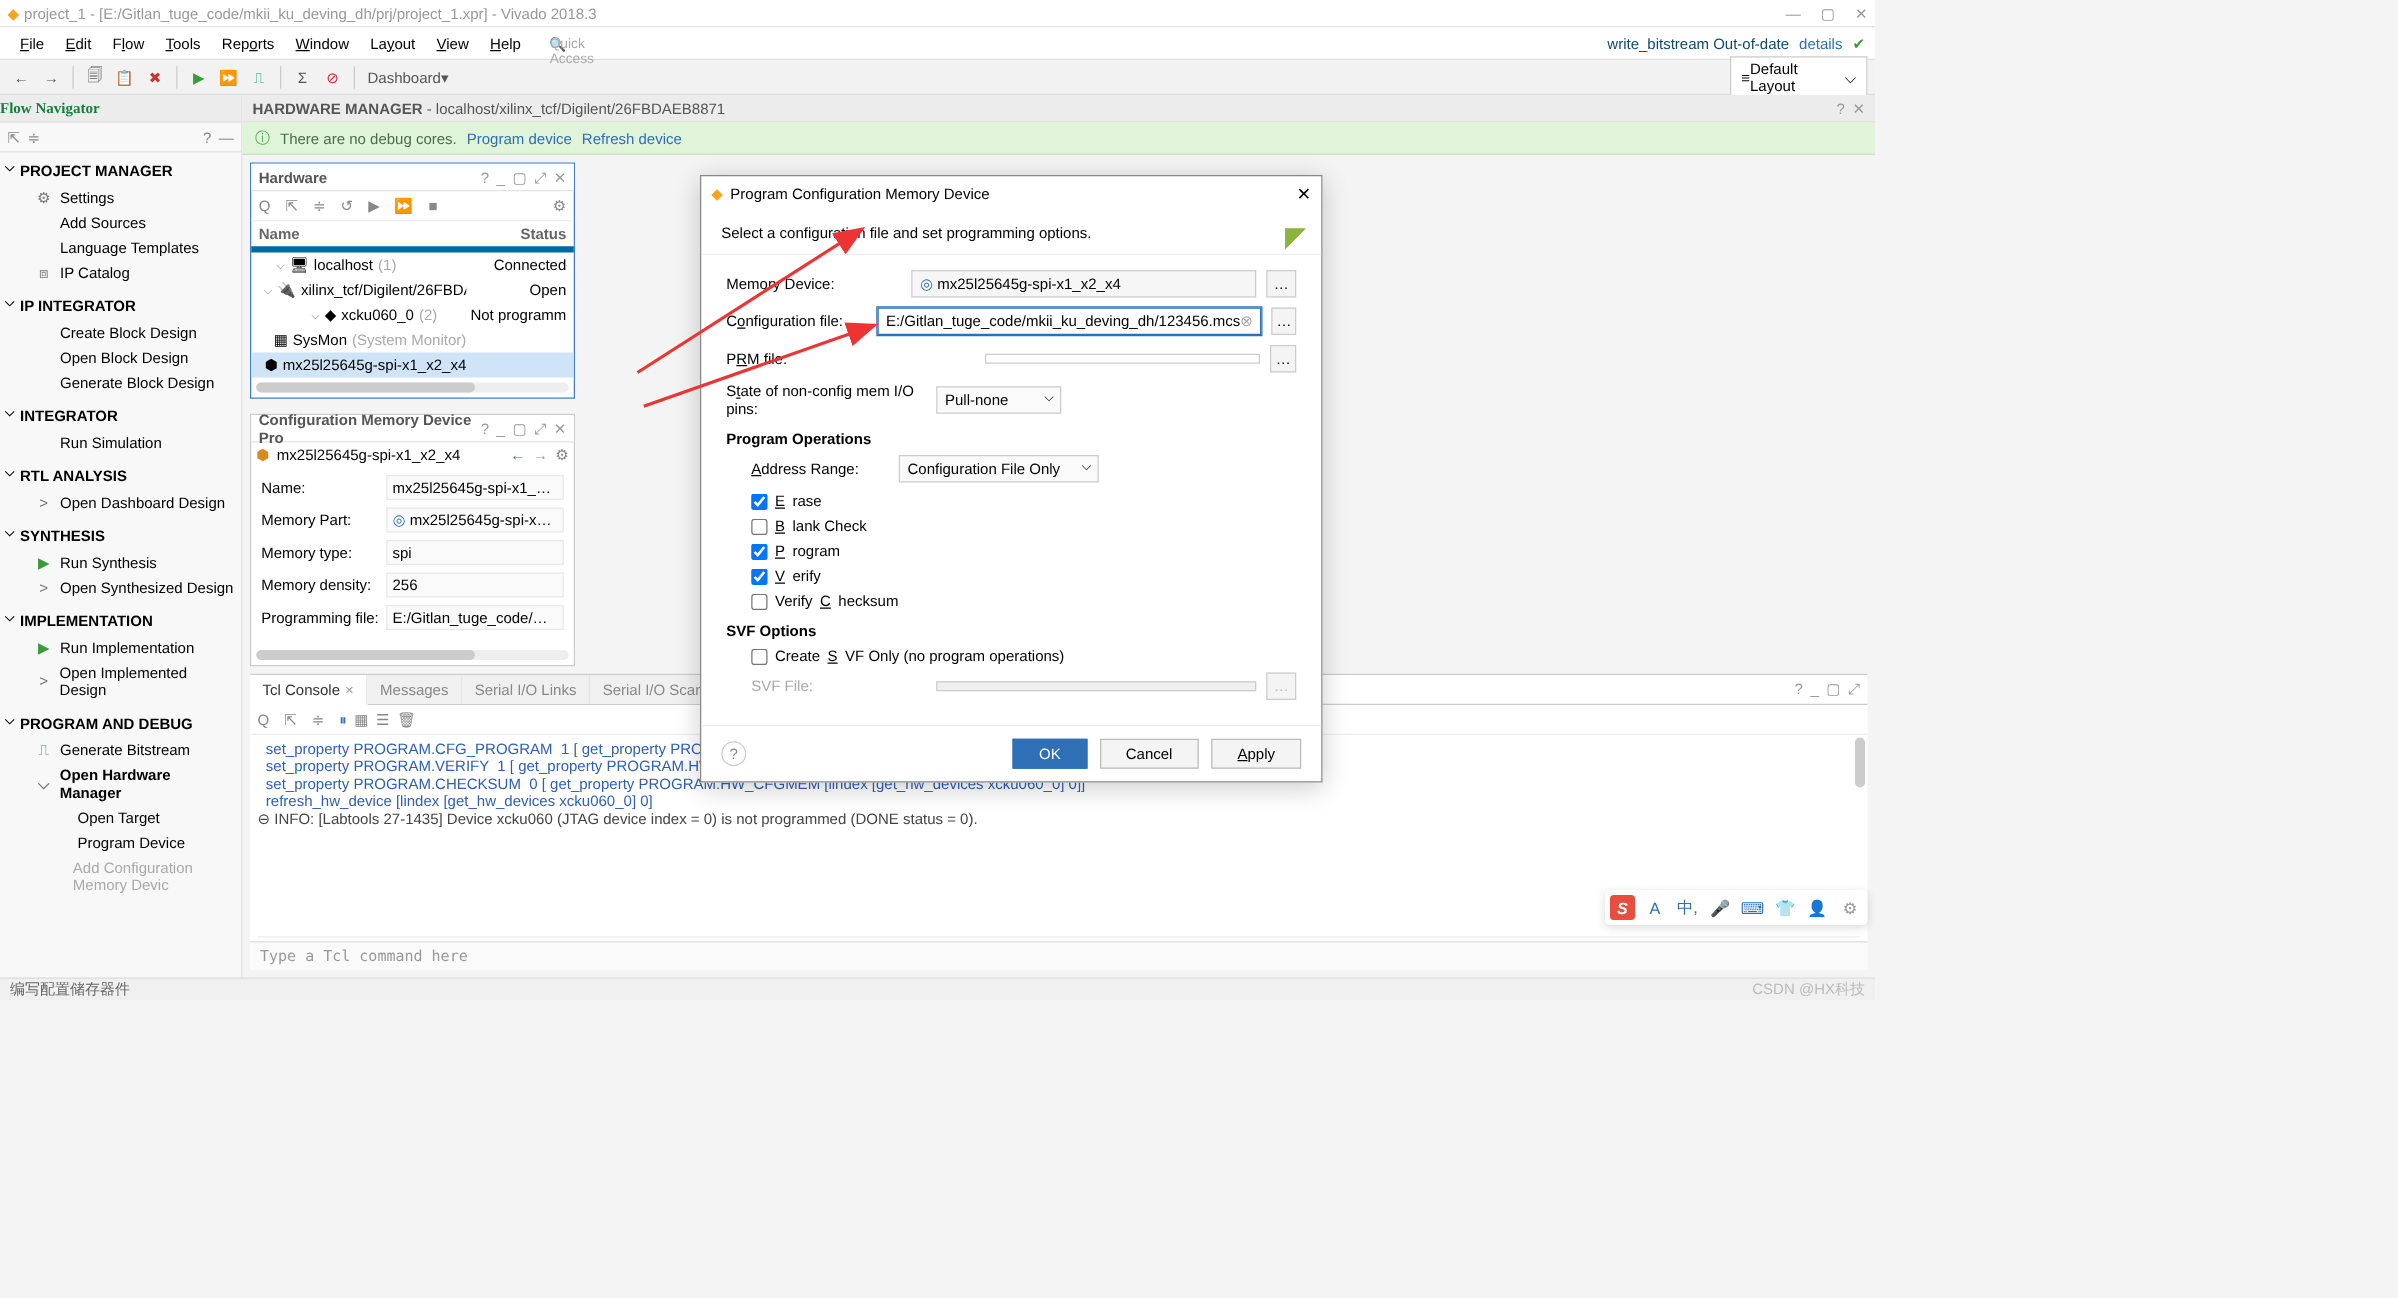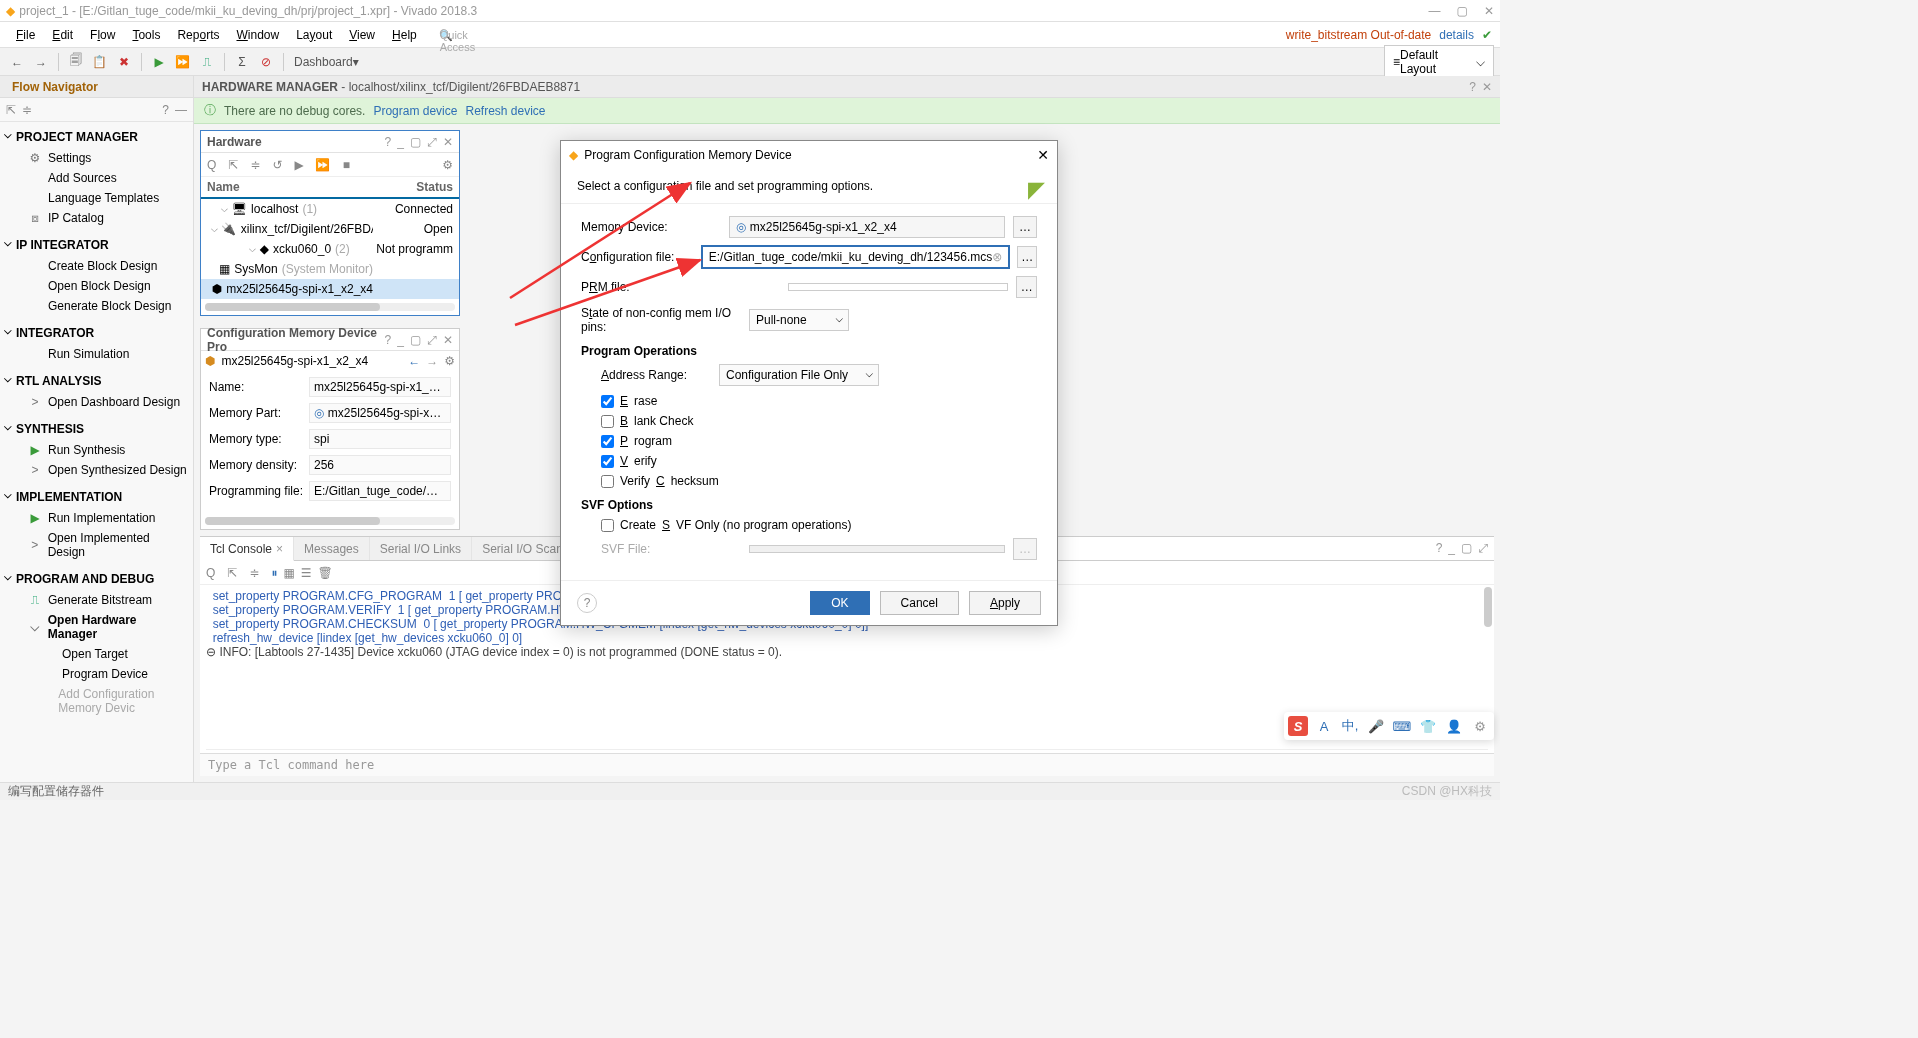--- a/index.html
+++ b/index.html
@@ -7,32 +7,32 @@
 
 .title-bar { height: 22px; display:flex; align-items:center; padding:0 6px; color:#999; background:#fff; border-bottom:1px solid #e0e0e0; }
 .title-bar .vlogo { color:#f8a51b; margin-right:4px; font-size:12px; }
 .title-bar .win-ctrl { margin-left:auto; display:flex; gap:16px; color:#999; }
 
 .menu-bar { height:26px; background:#fff; border-bottom:1px solid #e0e0e0; display:flex; align-items:center; padding:2px 8px; gap:1px; }
 .menu-bar .menu-item { padding:3px 8px; }
 .quick-access { position:relative; margin-left:10px; color:#aaa; }
 .quick-access span { position:absolute; left:4px; top:1px; font-size:11px; }
 .menu-right { margin-left:auto; display:flex; gap:8px; align-items:center; }
-.menu-right .status-txt { color:#c2410c; }
+.menu-right .status-txt { color:#0c4a6e; }
 .details { color:#2f6fb5; }
 
 .tool-bar { height:28px; background:#f2f2f2; border-bottom:1px solid #ddd; display:flex; align-items:center; padding:0 6px; gap:2px; }
 .tool-bar .tb-btn { width:22px; height:22px; display:flex; align-items:center; justify-content:center; color:#555; border-radius:2px; }
 .tool-bar .sep { width:1px; height:18px; background:#ccc; margin:0 4px; }
 .layout-combo { margin-left:auto; background:#fff; border:1px solid #ccc; padding:2px 8px; width:110px; display:flex; align-items:center; }
 
 .main-area { display:flex; height: calc(100% - 22px - 26px - 28px - 18px); }
 
 .flow-nav { width:194px; background:#f8f8f8; border-right:1px solid #ddd; display:flex; flex-direction:column; }
-.flow-nav-header { height:22px; background:#ececec; border-bottom:1px solid #ddd; display:flex; align-items:center; padding:0 12px; font-weight:bold; color:#a16207; }
+.flow-nav-header { height:22px; background:#ececec; border-bottom:1px solid #ddd; display:flex; align-items:center; padding:0 0; font-weight:bold; color:#15803d;font-family:Liberation Serif, serif; }
 .flow-nav-tools { height:24px; display:flex; gap:6px; padding:2px 6px; border-bottom:1px solid #e4e4e4; color:#888; align-items:center;}
 .flow-nav-body { overflow-y:auto; padding:4px 2px; }
 .nav-section { margin-bottom:6px; }
 .nav-head { font-weight:bold; padding:4px 4px 4px 14px; position:relative; cursor:pointer; }
 .nav-head::before { content:"⌵"; position:absolute; left:2px; top:3px; font-size:10px; }
 .nav-item { padding:3px 4px 3px 26px; display:flex; align-items:center; gap:6px; cursor:pointer; }
 .nav-item .ic { width:14px; text-align:center; }
 
 .right-area { flex:1; display:flex; flex-direction:column; background:#f4f4f4; }
 
@@ -42,21 +42,21 @@
 .info-banner .ic { color:#5aa95a; }
 .info-banner a { color:#2f6fb5; text-decoration:none; }
 
 .panels-row { display:flex; gap:4px; padding:6px; flex:none; }
 .panel { border:1px solid #3e80c8; background:#fff; width:260px; }
 .panel.noactive { border-color:#ccc; }
 .panel-header { height:22px; display:flex; align-items:center; padding:0 6px; background:#fff; border-bottom:1px solid #e2e2e2; font-weight:bold; color:#555; }
 .panel-header .hd-ctrl { margin-left:auto; display:flex; gap:6px; color:#999; font-weight:normal; }
 .panel-tools { height:24px; display:flex; align-items:center; gap:6px; padding:2px 6px; border-bottom:1px solid #eee; color:#888; }
 .hw-tree { padding:0; }
-.hw-tree .th-row { display:flex; padding:3px 6px; border-bottom:2px solid #0369a1; font-weight:bold; color:#666; }
+.hw-tree .th-row { display:flex; padding:3px 6px; border-bottom:5px solid #0369a1; font-weight:bold; color:#666; }
 .hw-tree .tree-row { display:flex; padding:3px 6px; }
 .hw-tree .sel { background:#cfe4f7; }
 .hw-tree .name-col { flex:1; display:flex; align-items:center; gap:4px; overflow:hidden; text-overflow:ellipsis; white-space:nowrap;}
 .hw-tree .stat-col { width:80px; text-align:right; }
 .indent { display:inline-block; }
 .hw-scroll { height:8px; background:#eee; margin:4px; border-radius:4px; position:relative; }
 .hw-scroll::after { content:""; position:absolute; left:0; width:70%; height:8px; background:#ccc; border-radius:4px; }
 
 .cfg-panel { margin-top:6px; }
 .cfg-body { padding:6px 8px; }

